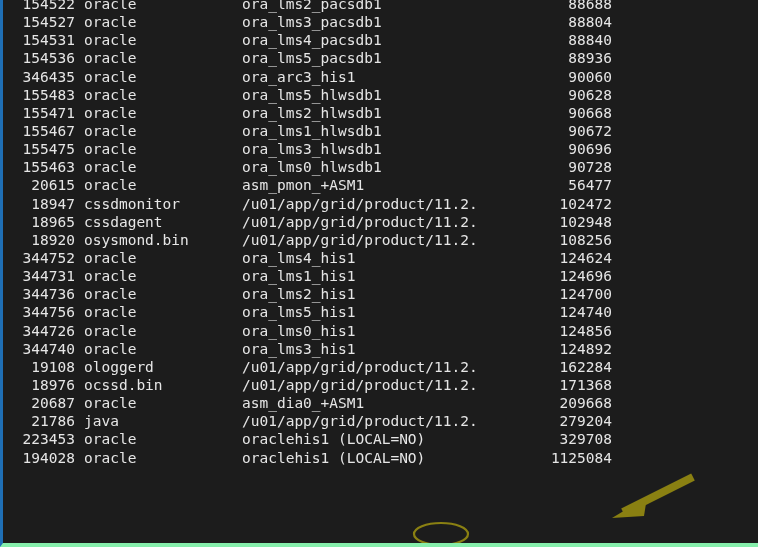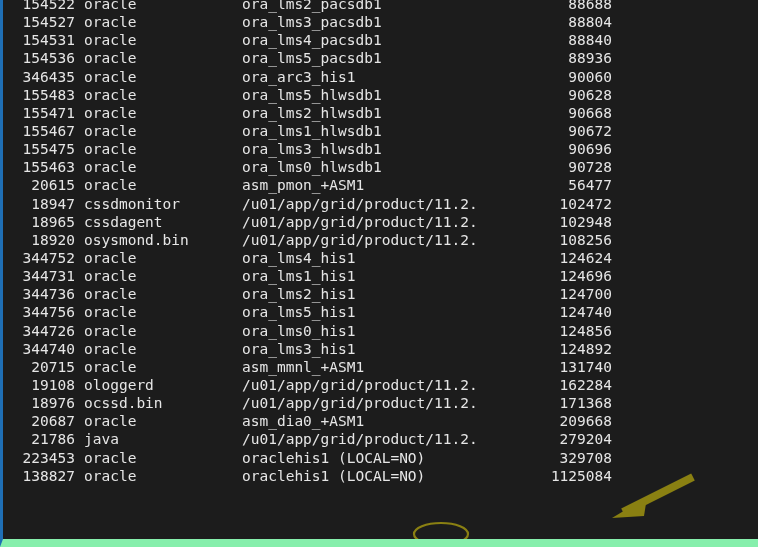--- a/index.html
+++ b/index.html
@@ -16,21 +16,21 @@
   }
 
   
   #terminal {
     position: relative;
     width: 758px;
     height: 547px;
     background: #1c1c1c;
     box-sizing: border-box;
     border-left: 3px solid #1f6fb5;
-    border-bottom: 8px solid #86efac;
+    border-bottom: 4px solid #86efac;
     overflow: hidden;
   }
 
   
   #screen {
     position: absolute;
     left: 0;
     top: -5px;              
     width: 755px;
     padding-left: 2px;
@@ -95,27 +95,26 @@
       <div class="row"><span class="c-pid">20615</span><span class="c-comm">oracle</span><span class="c-args">asm_pmon_+ASM1</span><span class="c-rsz">56477</span></div>
       <div class="row"><span class="c-pid">18947</span><span class="c-comm">cssdmonitor</span><span class="c-args">/u01/app/grid/product/11.2.</span><span class="c-rsz">102472</span></div>
       <div class="row"><span class="c-pid">18965</span><span class="c-comm">cssdagent</span><span class="c-args">/u01/app/grid/product/11.2.</span><span class="c-rsz">102948</span></div>
       <div class="row"><span class="c-pid">18920</span><span class="c-comm">osysmond.bin</span><span class="c-args">/u01/app/grid/product/11.2.</span><span class="c-rsz">108256</span></div>
       <div class="row"><span class="c-pid">344752</span><span class="c-comm">oracle</span><span class="c-args">ora_lms4_his1</span><span class="c-rsz">124624</span></div>
       <div class="row"><span class="c-pid">344731</span><span class="c-comm">oracle</span><span class="c-args">ora_lms1_his1</span><span class="c-rsz">124696</span></div>
       <div class="row"><span class="c-pid">344736</span><span class="c-comm">oracle</span><span class="c-args">ora_lms2_his1</span><span class="c-rsz">124700</span></div>
       <div class="row"><span class="c-pid">344756</span><span class="c-comm">oracle</span><span class="c-args">ora_lms5_his1</span><span class="c-rsz">124740</span></div>
       <div class="row"><span class="c-pid">344726</span><span class="c-comm">oracle</span><span class="c-args">ora_lms0_his1</span><span class="c-rsz">124856</span></div>
       <div class="row"><span class="c-pid">344740</span><span class="c-comm">oracle</span><span class="c-args">ora_lms3_his1</span><span class="c-rsz">124892</span></div>
-      <div class="row"><span class="c-pid">20715</span><span class="c-comm">oracle</span><span class="c-args">asm_mmnl_+ASM1</span><span class="c-rsz">131740</span></div>
       <div class="row"><span class="c-pid">19108</span><span class="c-comm">ologgerd</span><span class="c-args">/u01/app/grid/product/11.2.</span><span class="c-rsz">162284</span></div>
       <div class="row"><span class="c-pid">18976</span><span class="c-comm">ocssd.bin</span><span class="c-args">/u01/app/grid/product/11.2.</span><span class="c-rsz">171368</span></div>
       <div class="row"><span class="c-pid">20687</span><span class="c-comm">oracle</span><span class="c-args">asm_dia0_+ASM1</span><span class="c-rsz">209668</span></div>
       <div class="row"><span class="c-pid">21786</span><span class="c-comm">java</span><span class="c-args">/u01/app/grid/product/11.2.</span><span class="c-rsz">279204</span></div>
       <div class="row"><span class="c-pid">223453</span><span class="c-comm">oracle</span><span class="c-args">oraclehis1 (LOCAL=NO)</span><span class="c-rsz">329708</span></div>
-      <div class="row"><span class="c-pid">138827</span><span class="c-comm">oracle</span><span class="c-args">oraclehis1 (LOCAL=NO)</span><span class="c-rsz">1125084</span></div>
+      <div class="row"><span class="c-pid">194028</span><span class="c-comm">oracle</span><span class="c-args">oraclehis1 (LOCAL=NO)</span><span class="c-rsz">1125084</span></div>
     </div>
 
   <div class="prompt-line">
     <span>[root@racdb1 ~]#</span><span> </span><span>ps -e -o pid,comm,args,</span><span>rsz</span><span> --sort=+rsz|grep -v grep</span>
   </div>
 
   <svg id="annotations" viewBox="0 0 758 547" width="758" height="547">
 
     <ellipse cx="438" cy="534" rx="27" ry="11" fill="none" stroke="#8a8012" stroke-width="2.2"></ellipse>
 

